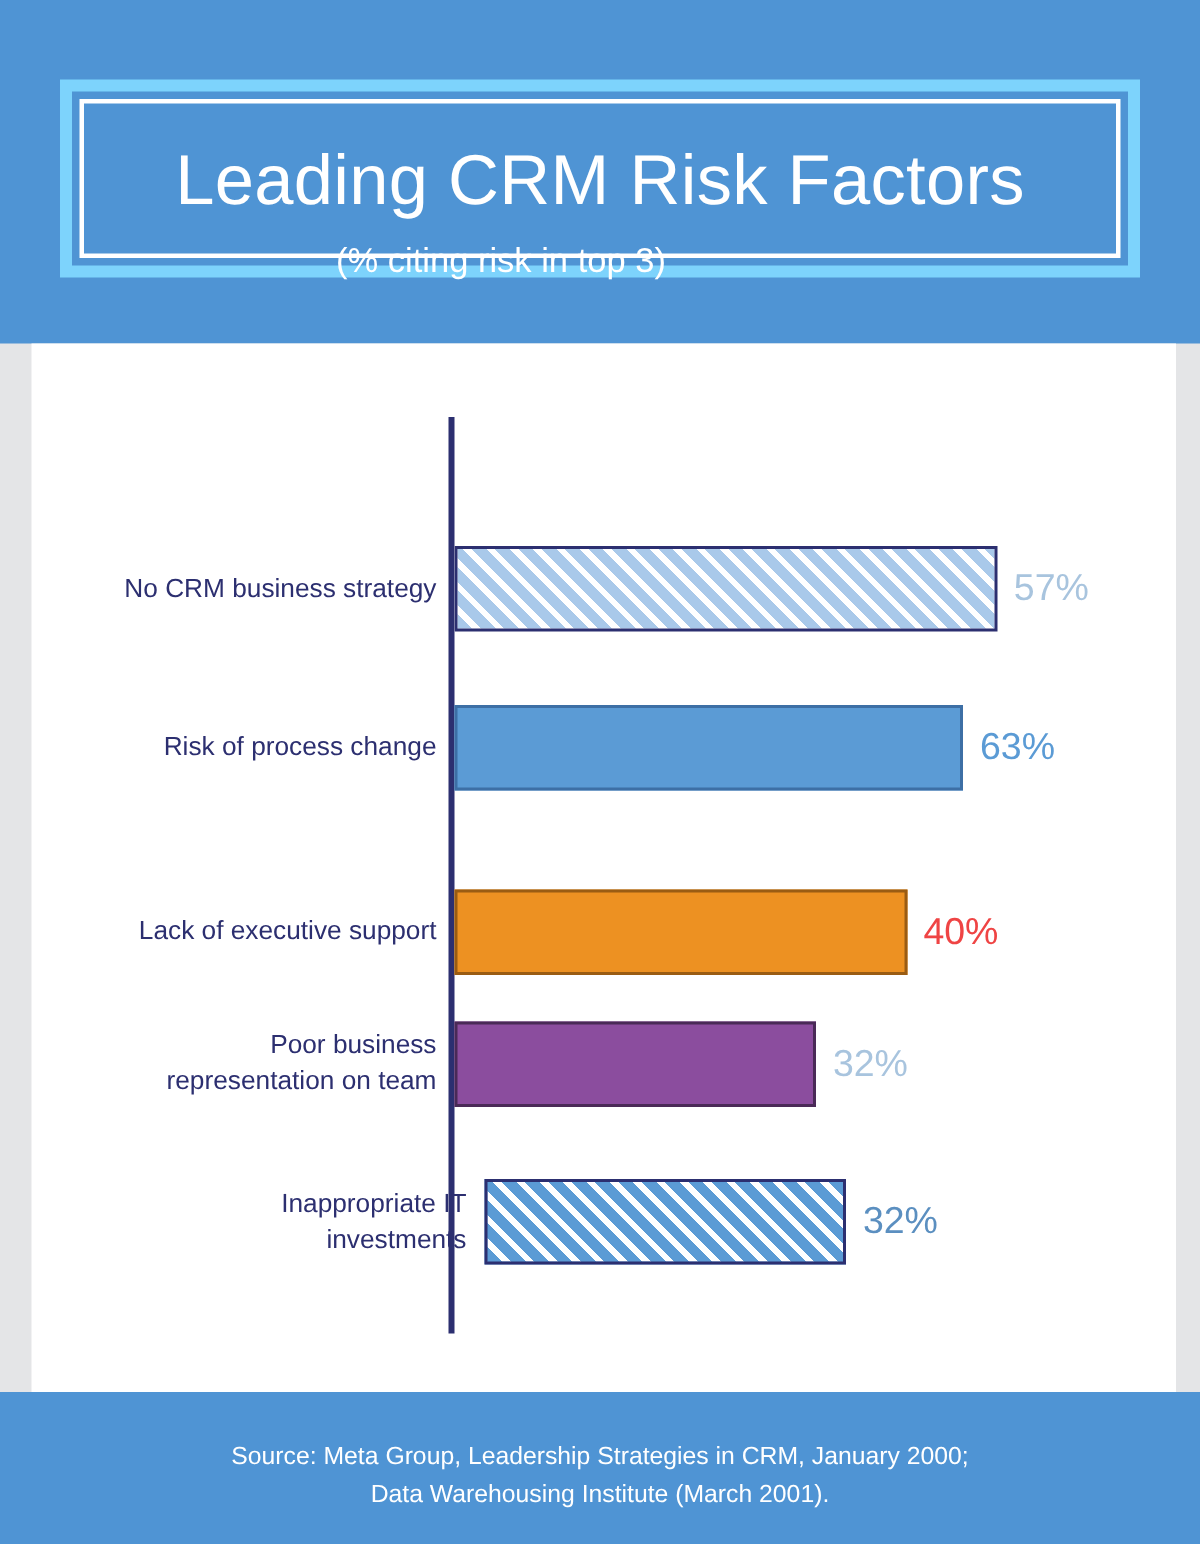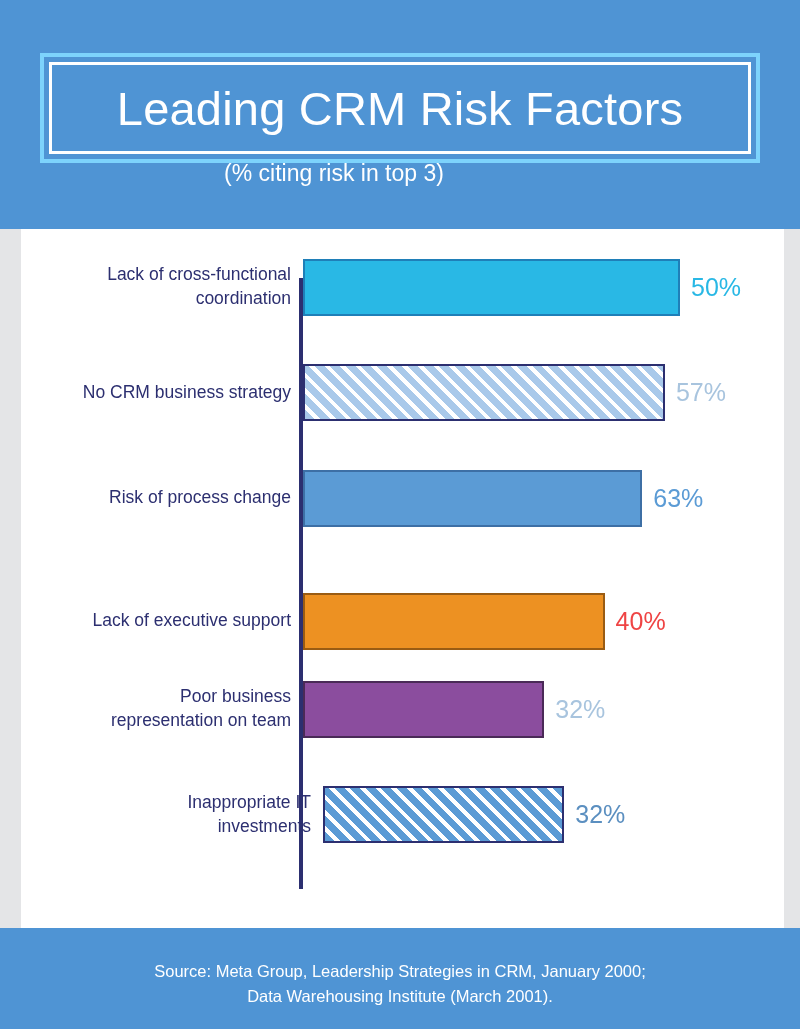--- a/index.html
+++ b/index.html
@@ -25,23 +25,23 @@
     top: 0;
     width: 800px;
     height: 229px;
     background: #4f94d4;
   }
   .title-outer {
     position: absolute;
     left: 40px;
     top: 53px;
     width: 720px;
-    height: 110px;
+    height: 132px;
     box-sizing: border-box;
-    border: 4px solid #7dd3fc;
+    border: 8px solid #7dd3fc;
   }
   .title-inner {
     position: absolute;
     left: 5px;
     top: 5px;
     right: 5px;
     bottom: 5px;
     box-sizing: border-box;
     border: 3px solid #ffffff;
     display: flex;
@@ -187,30 +187,20 @@
         <div class="title-text">Leading CRM Risk Factors</div>
       </div>
     </div>
     <div class="subtitle">(% citing risk in top 3)</div>
   </div>
 
   <div class="panel">
     <div class="chart" id="chart">
       <div class="axis-line"></div>
 
-    <div class="row" style="top: 27px;">
-          <div class="cat-label">
-            <div>Lack of cross-functional</div>
-            <div>coordination</div>
-          </div>
-          <div class="bar-wrap">
-            <div class="bar fill-solid-cyan" style="width: 377px;"></div>
-            <div class="bar-value" style="color: rgb(41, 184, 229);">50%</div>
-          </div>
-        </div>
         <div class="row" style="top: 132.5px;">
           <div class="cat-label">
             <div>No CRM business strategy</div>
           </div>
           <div class="bar-wrap">
             <div class="bar fill-hatch-light" style="width: 361.92px;"></div>
             <div class="bar-value" style="color: rgb(168, 196, 222);">57%</div>
           </div>
         </div>
         <div class="row" style="top: 238px;">

